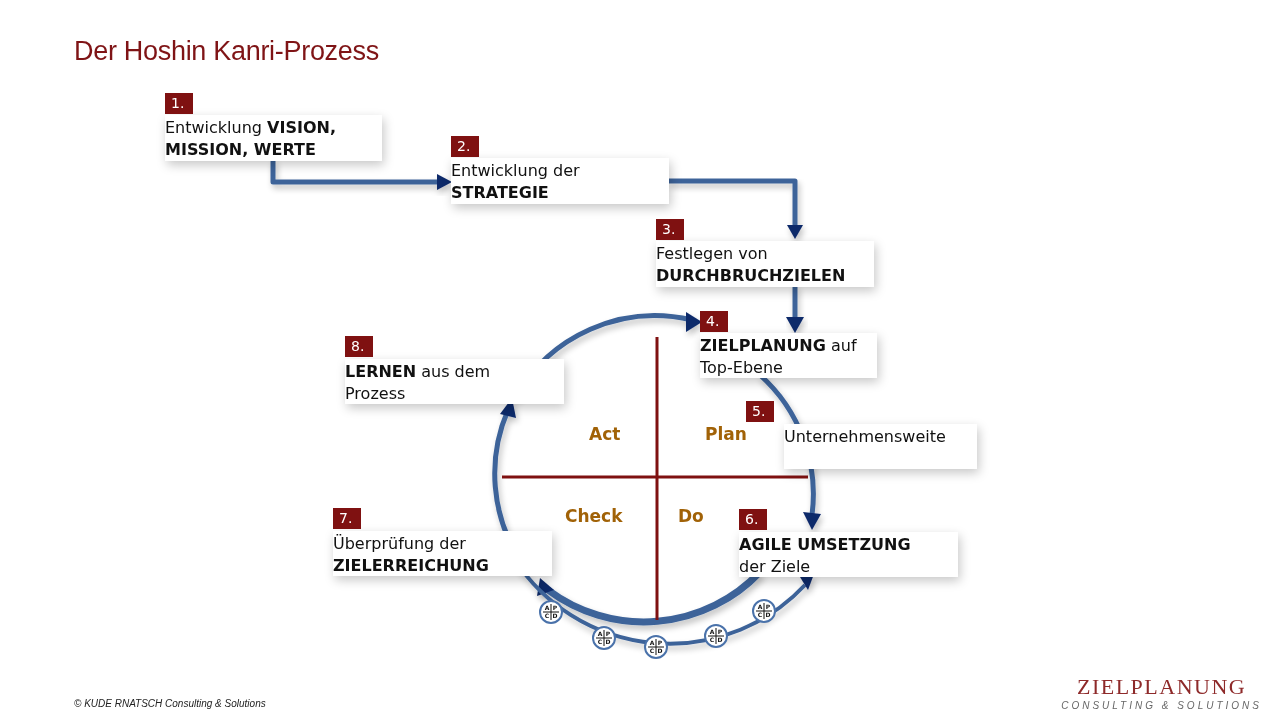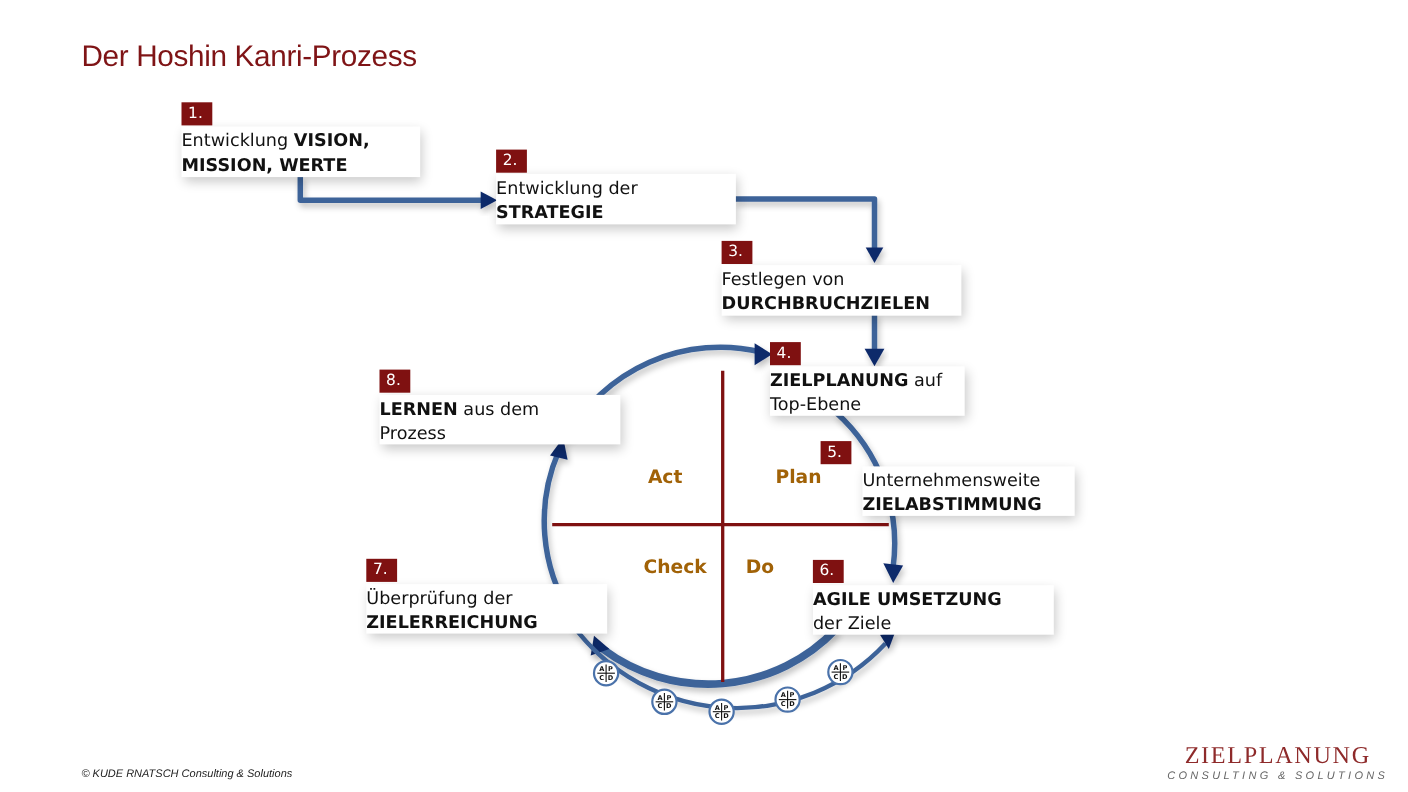--- a/index.html
+++ b/index.html
@@ -117,21 +117,21 @@
         <text x="760" y="609" font-size="6" font-weight="bold" text-anchor="middle" fill="#111" font-family="DejaVu Sans, sans-serif">A</text>
         <text x="768" y="609" font-size="6" font-weight="bold" text-anchor="middle" fill="#111" font-family="DejaVu Sans, sans-serif">P</text>
         <text x="760" y="617" font-size="6" font-weight="bold" text-anchor="middle" fill="#111" font-family="DejaVu Sans, sans-serif">C</text>
         <text x="768" y="617" font-size="6" font-weight="bold" text-anchor="middle" fill="#111" font-family="DejaVu Sans, sans-serif">D</text>
       </g>
     </g>
 </svg>
 
 <div class="pdca" style="left:589px; top:424px;">Act</div>
 <div class="pdca" style="left:670px; top:424px;margin-left:35px;">Plan</div>
-<div class="pdca" style="left:585px; top:506px;">Check</div>
+<div class="pdca" style="left:565px; top:506px;">Check</div>
 <div class="pdca" style="left:678px; top:506px;">Do</div>
 
 <div class="box" style="left:165px; top:115px; width:217px; height:46px;">
   <div><span>Entwicklung </span><b>VISION,</b></div>
   <div><b>MISSION, WERTE</b></div>
 </div>
 <div class="num" style="left:165px; top:93px;">1.</div>
 
 <div class="box" style="left:451px; top:158px; width:218px; height:46px;">
   <div>Entwicklung der</div>
@@ -146,21 +146,20 @@
 <div class="num" style="left:656px; top:219px;">3.</div>
 
 <div class="box" style="left:700px; top:333px; width:177px; height:45px;">
   <div><b>ZIELPLANUNG</b><span> auf</span></div>
   <div>Top-Ebene</div>
 </div>
 <div class="num" style="left:700px; top:311px;">4.</div>
 
 <div class="box" style="left:784px; top:424px; width:193px; height:45px;">
   <div>Unternehmensweite</div>
-  <div><b>ZIELABSTIMMUNG</b></div>
 </div>
 <div class="num" style="left:746px; top:401px;">5.</div>
 
 <div class="box" style="left:739px; top:532px; width:219px; height:45px;">
   <div><b>AGILE UMSETZUNG</b></div>
   <div>der Ziele</div>
 </div>
 <div class="num" style="left:739px; top:509px;">6.</div>
 
 <div class="box" style="left:333px; top:531px; width:219px; height:45px;">

